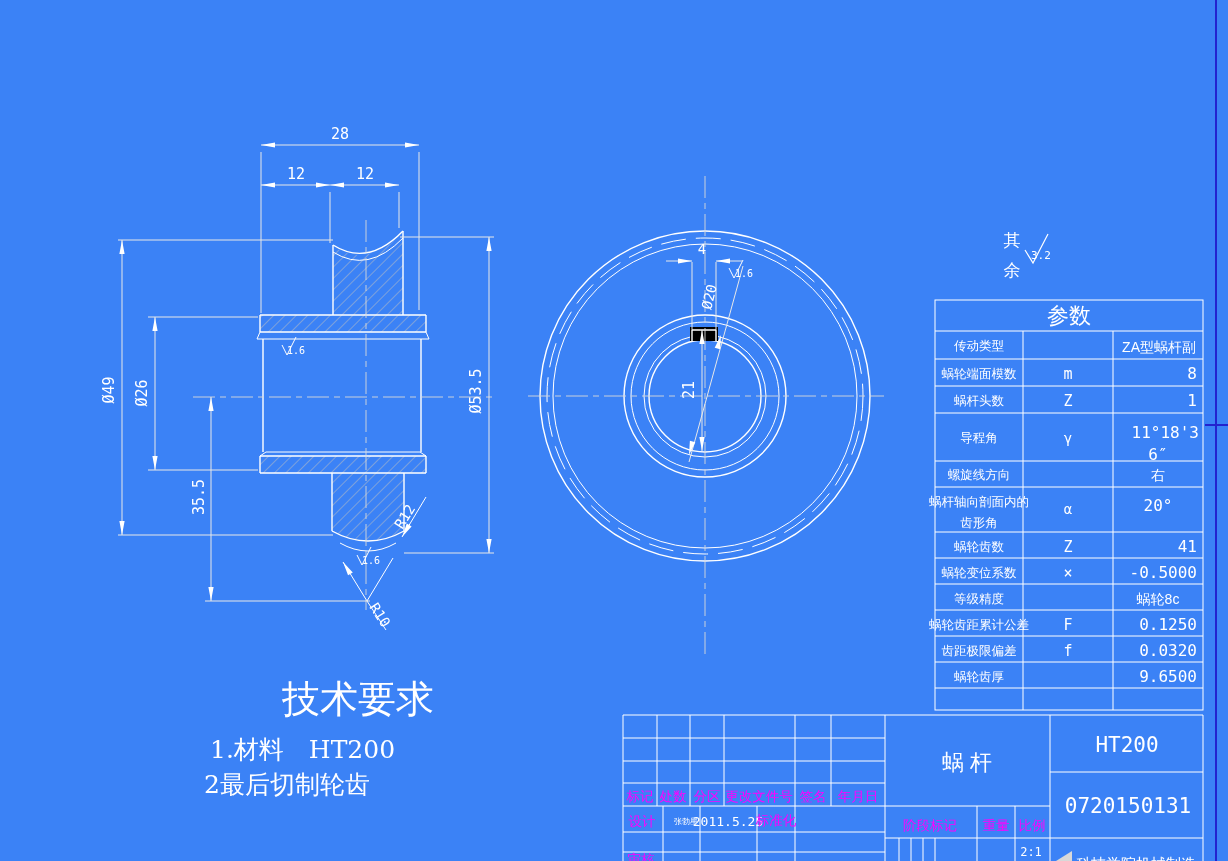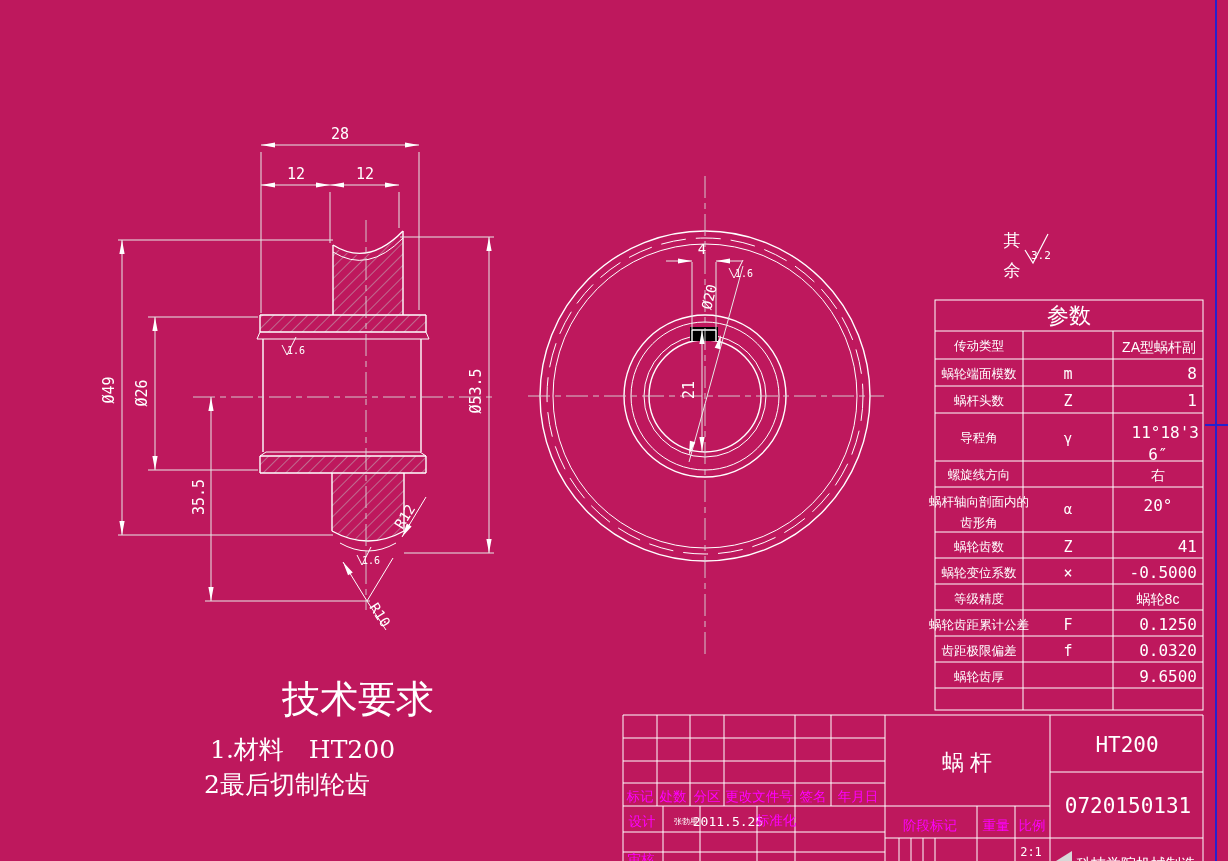--- a/index.html
+++ b/index.html
@@ -1,16 +1,16 @@
 <!DOCTYPE html>
 <html><head>
 <meta charset="utf-8">
 <style>
   html,body{margin:0;padding:0;background:#000;}
-  #screen{position:relative;width:1228px;height:861px;background:#be185d;overflow:hidden;
+  #screen{position:relative;width:1228px;height:861px;background:#3b82f6;overflow:hidden;
           font-family:"Liberation Sans",sans-serif;}
   svg text{fill:#ffffff;}
   .mono{font-family:"DejaVu Sans Mono",monospace;}
   .cjk{font-family:"Liberation Sans",sans-serif;}
   .serif{font-family:"DejaVu Serif",serif;}
   .mag{fill:#ff00ff;}
   .ln{stroke:#ffffff;stroke-width:1;fill:none;}
   .lt{stroke:#ffffff;stroke-width:1.4;fill:none;}
   .dim{stroke:#e8e8e8;stroke-width:1;fill:none;}
   .cl{stroke:#d9d9d9;stroke-width:0.9;fill:none;stroke-dasharray:22 5 6 5;}

